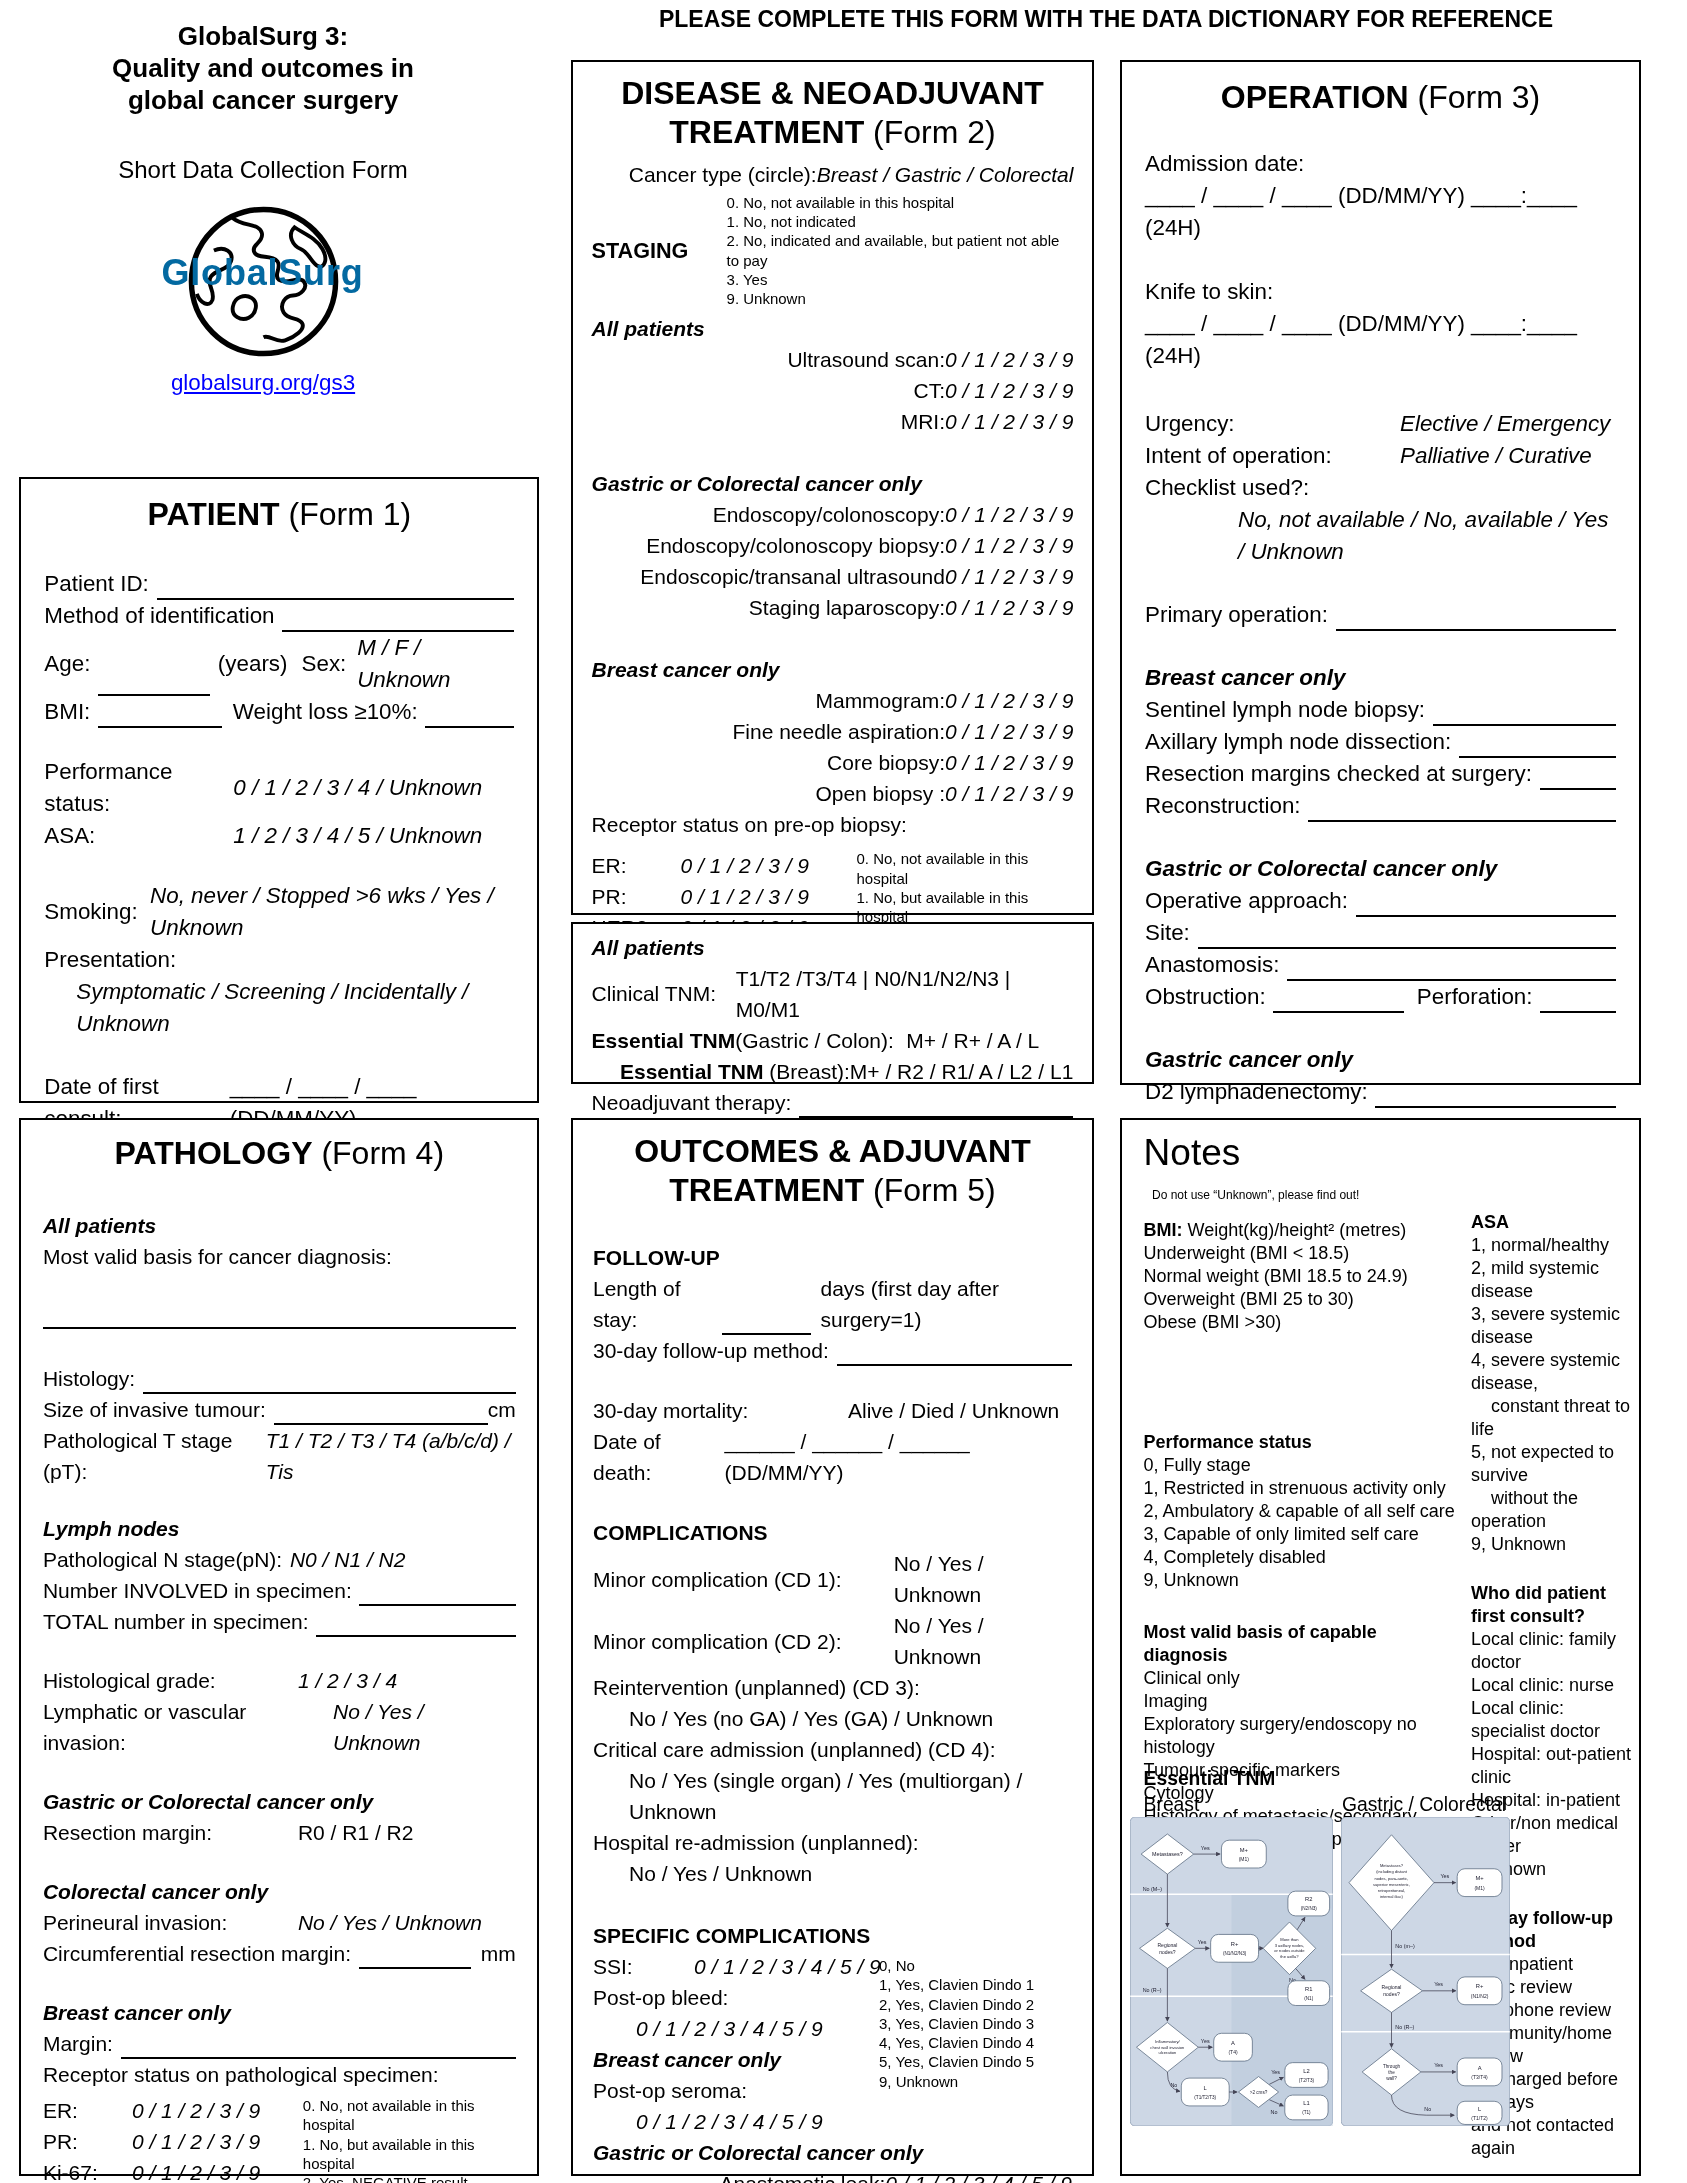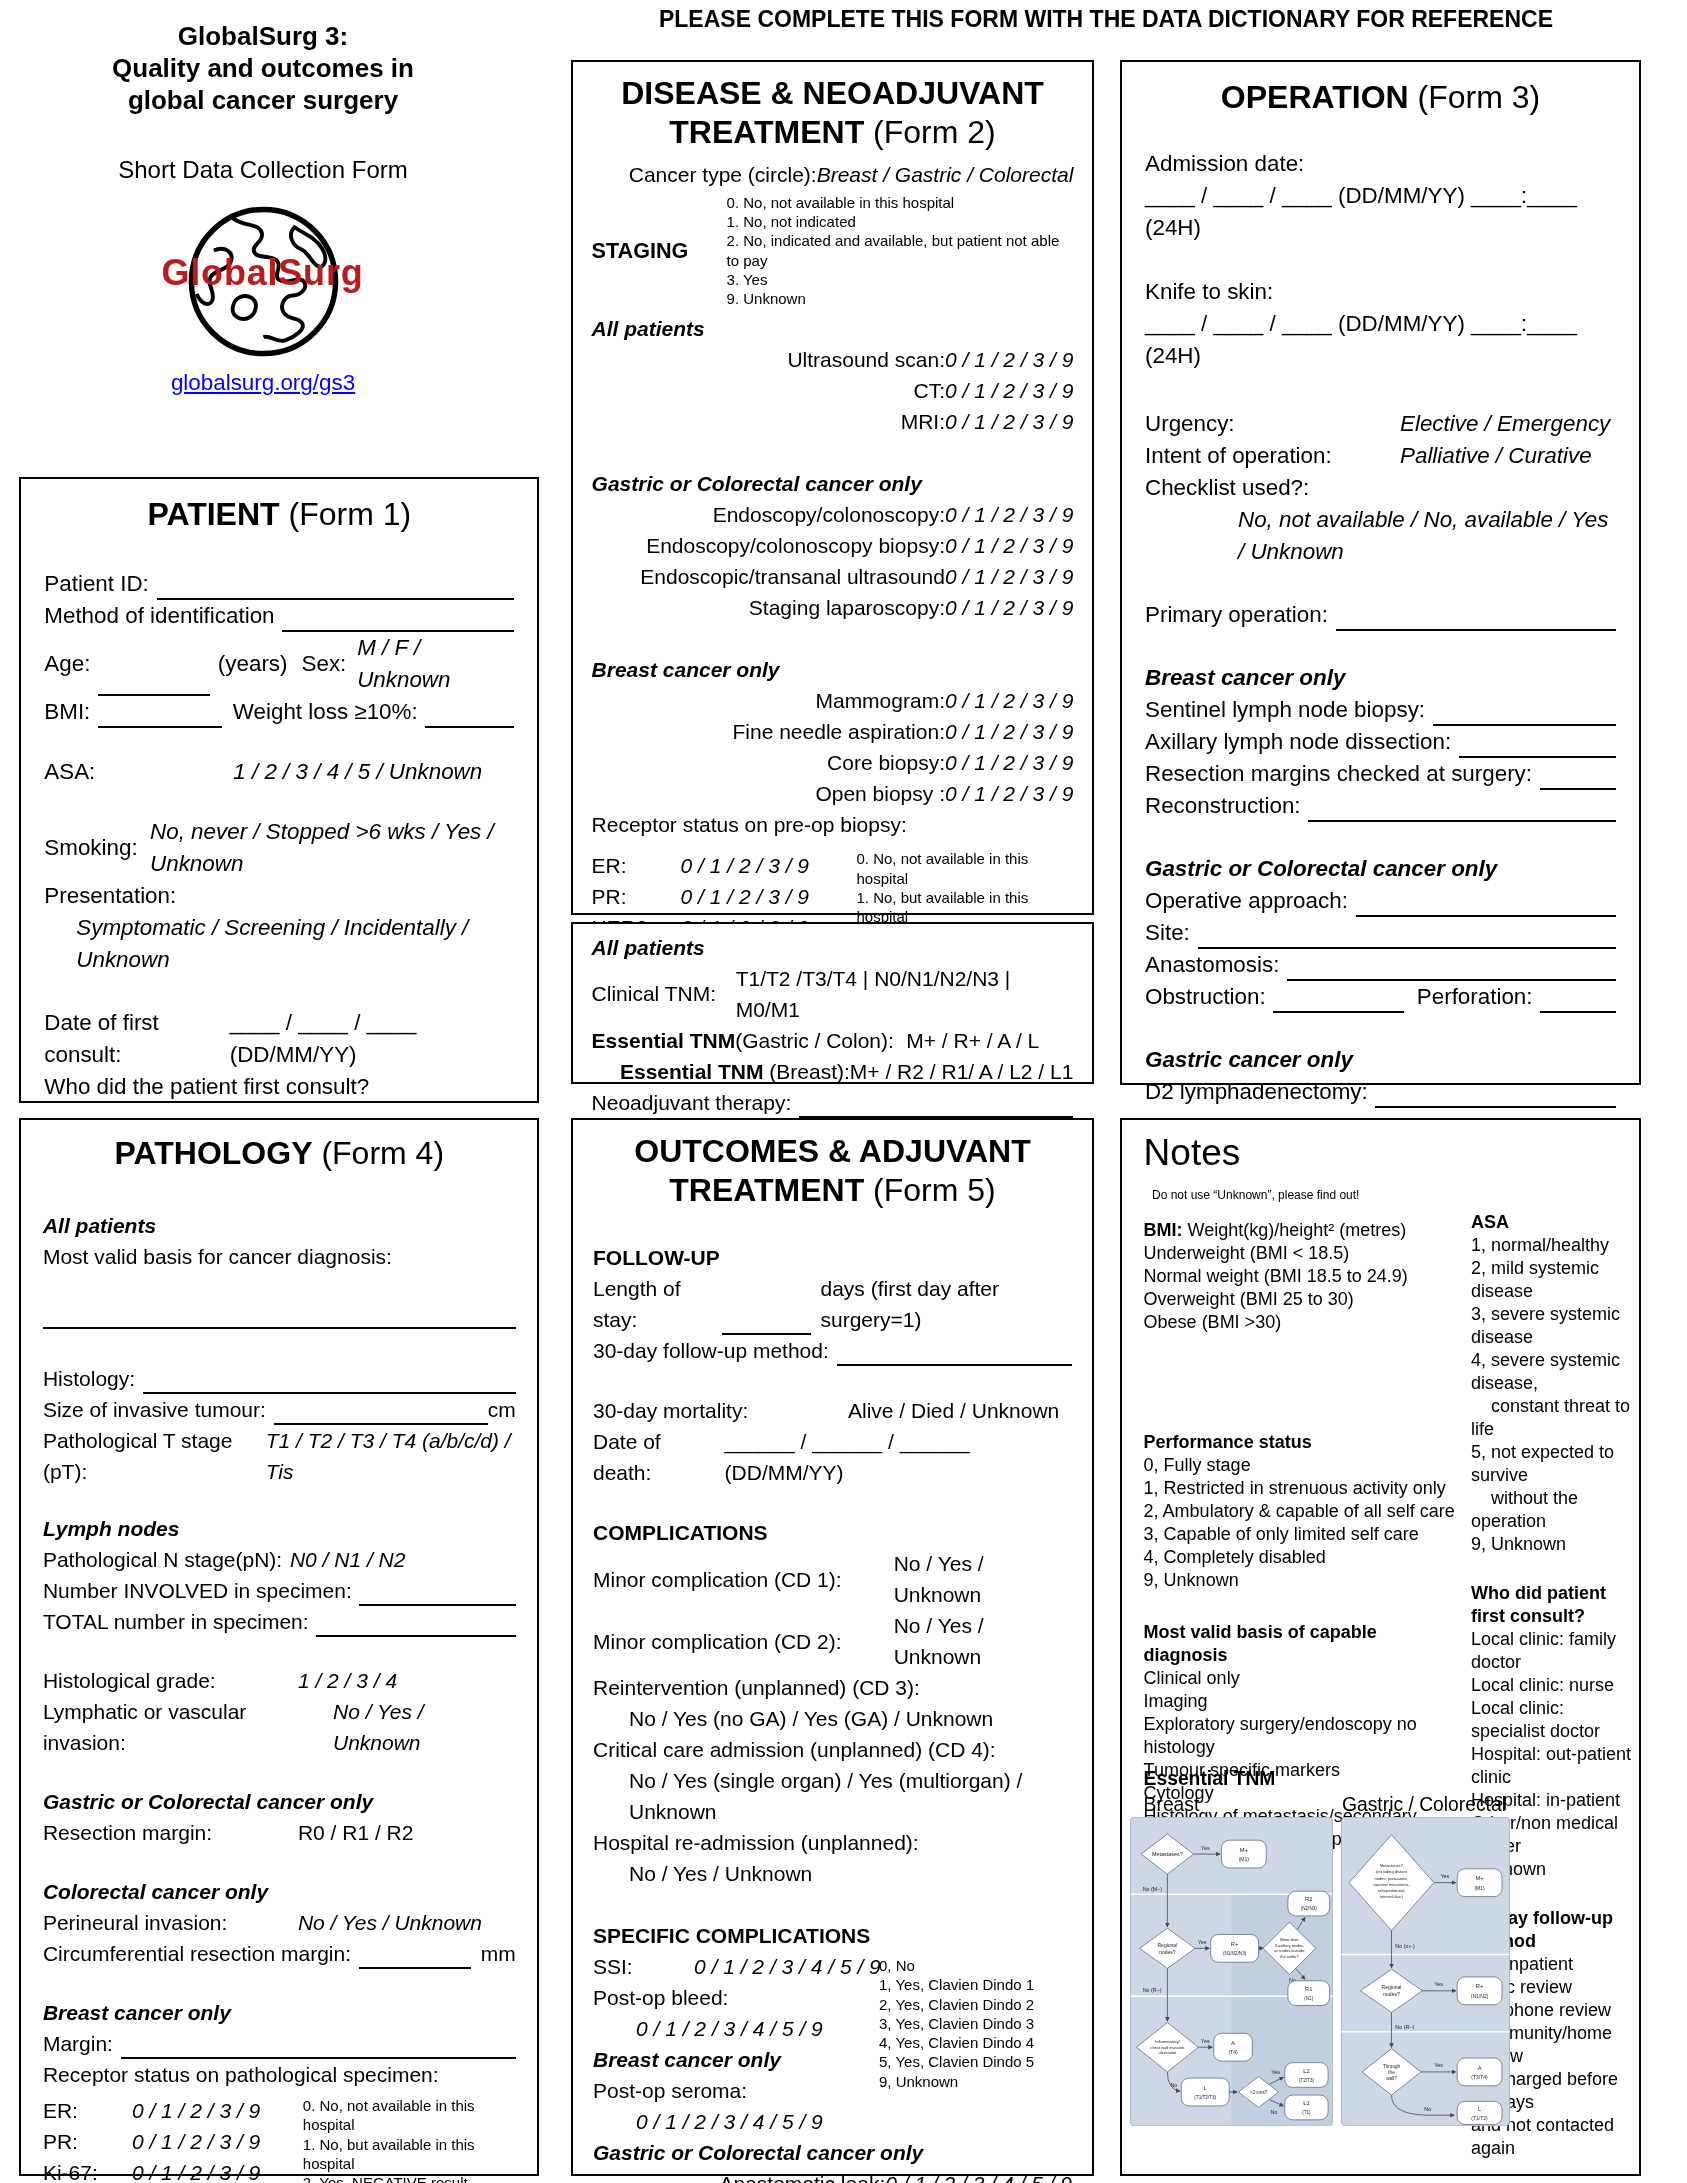--- a/index.html
+++ b/index.html
@@ -46,21 +46,21 @@
     <div class="t">global cancer surgery</div>
     <div class="sub">Short Data Collection Form</div>
     <div class="globe-wrap">
       <svg width="155" height="155" viewBox="0 0 200 200">
         <circle cx="100" cy="100" r="93" fill="#fff" stroke="#000" stroke-width="7"></circle>
         <path d="M60,18 C75,30 95,24 98,38 C100,50 84,52 88,62 C92,72 110,64 118,74 C124,82 112,92 120,98 C130,105 146,92 152,100 C158,108 148,118 138,118 C128,118 120,130 126,140 C132,150 146,146 150,154 C154,162 140,172 128,176 C116,180 108,168 100,172" fill="none" stroke="#000" stroke-width="5"></path>
         <path d="M36,60 C50,54 62,62 58,74 C54,86 38,84 32,94 C26,104 38,112 34,124 C30,134 18,128 14,116" fill="none" stroke="#000" stroke-width="5"></path>
         <path d="M140,30 C152,38 168,44 176,58 C184,72 178,84 170,80 C162,76 158,62 148,58 C138,54 130,40 140,30 Z" fill="none" stroke="#000" stroke-width="5"></path>
         <path d="M70,120 C80,116 92,122 90,134 C88,146 76,152 66,146 C56,140 60,124 70,120 Z" fill="none" stroke="#000" stroke-width="5"></path>
       </svg>
-      <div class="logo-text" style="color:#b91c1c">GlobalSurg</div>
+      <div class="logo-text" style="color:#0369a1">GlobalSurg</div>
     </div>
     <div class="link-line">
       <a class="link" href="#">globalsurg.org/gs3</a>
     </div>
   </div>
 
   <div class="box" style="left:19.3px;top:477px;width:520px;height:626px;padding:0 23px">
     <div class="ttl" style="margin-top:15.5px">
       <span>PATIENT</span><span class="norm"> (Form 1)</span>
     </div>
@@ -80,20 +80,24 @@
       <span style="margin-left:14px">Sex:</span>
       <span class="it" style="margin-left:10.8px">M  /  F  /  Unknown</span>
     </div>
     <div class="row lnp">
       <span>BMI:</span>
       <span class="fillw" style="width:124px"></span>
       <span style="margin-left:10.8px">Weight loss ≥10%:</span>
       <span class="fill"></span>
     </div>
     <div class="spacer" style="height:28px"></div>
+    <div class="row lnp">
+        <span style="width:189px">Performance status:</span>
+        <span class="it">0 / 1 / 2 / 3 / 4 / Unknown</span>
+      </div>
     <div class="row lnp">
         <span style="width:189px">ASA:</span>
         <span class="it">1 / 2 / 3 / 4 / 5 / Unknown</span>
       </div>
     <div class="spacer" style="height:28px"></div>
     <div class="row lnp">
         <span>Smoking:</span>
         <span class="it" style="margin-left:12.4px">No, never / Stopped &gt;6 wks / Yes / Unknown</span>
       </div>
     <div class="row lnp">

